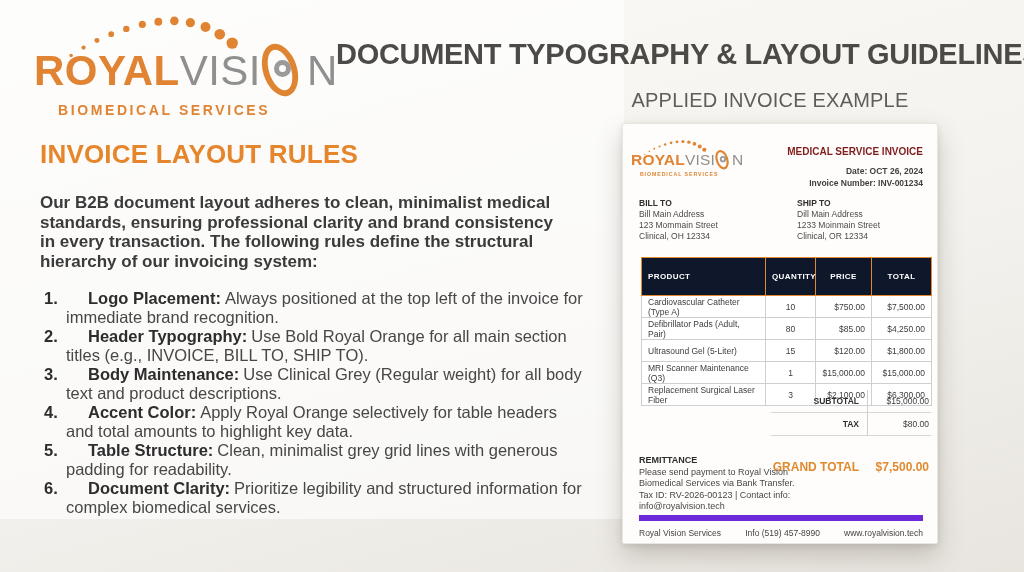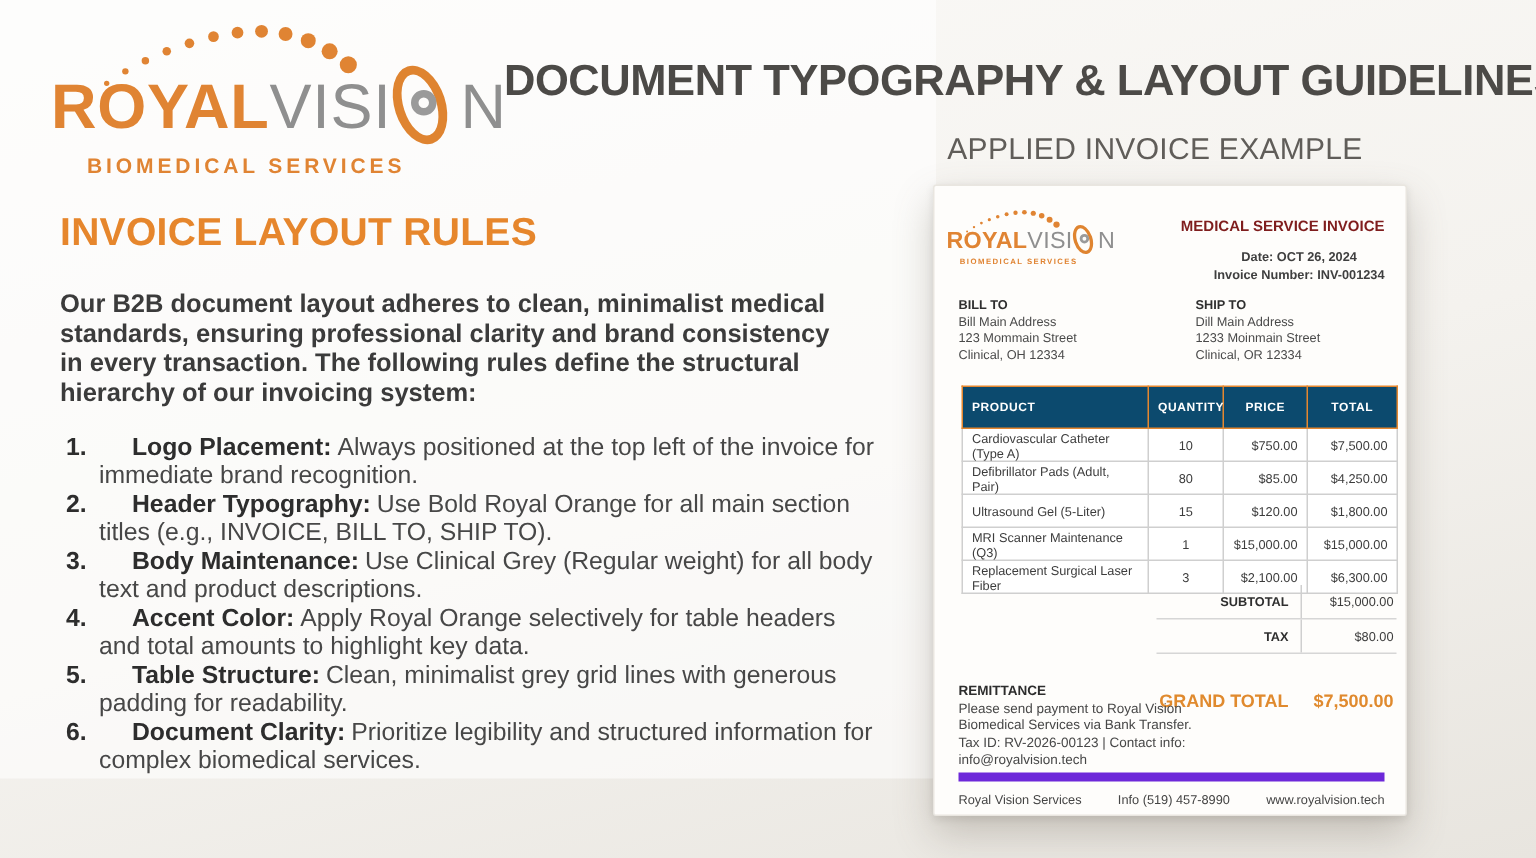--- a/index.html
+++ b/index.html
@@ -45,30 +45,30 @@
     font-size:29px; font-weight:bold; color:#4c4a47; letter-spacing:-0.3px; white-space:nowrap; }
   .page-subtitle { position:absolute; left:592px; top:89px; width:356px; text-align:center;
     font-size:20px; color:#605d59; letter-spacing:0.2px; }
 
   
   .invoice-card { position:absolute; left:622px; top:123px; width:316px; height:421px;
     background:#fefdfb; border:1px solid #e9e6e0; border-radius:2px;
     box-shadow:0 12px 26px rgba(110,100,85,0.30), 0 2px 6px rgba(0,0,0,0.10); }
   .inv-title { position:absolute; right:14px; top:22px; font-size:10px; font-weight:bold;
     color:#7f1d1d; text-align:center; white-space:nowrap; }
-  .inv-meta { position:absolute; right:14px; top:41px; text-align:center; font-size:8.5px;
+  .inv-meta { position:absolute; right:14px; top:41px; text-align:right; font-size:8.5px;
     font-weight:bold; color:#3f3f3f; line-height:12px; }
   .addr { position:absolute; top:74px; font-size:8.5px; color:#4a4a4a; line-height:11px; }
   .addr .addr-head { font-weight:bold; color:#2f2f2f; }
   #bill-to { left:16px; } #ship-to { left:174px; }
 
   .inv-table { position:absolute; left:18px; top:133px; width:290px; border-collapse:collapse;
     table-layout:fixed; font-size:8.5px; color:#3c3c3c; }
-  .inv-table th { background:#0c4a6e; color:#ffffff; font-size:8px; font-weight:bold;
-    letter-spacing:0.4px; height:28px; padding:0 6px; border:1px solid #E5872F; }
+  .inv-table th { background:#0f172a; color:#ffffff; font-size:8px; font-weight:bold;
+    letter-spacing:0.4px; height:38px; padding:0 6px; border:1px solid #E5872F; }
   .inv-table th:first-child { text-align:left; }
   .inv-table td { border:1px solid #cfcfcf; height:22px; padding:0 6px; background:#fff; }
   .col-product { width:124px; } .col-qty { width:50px; } .col-price { width:56px; } .col-total { width:60px; }
   .td-qty { text-align:center; } .td-price, .td-total { text-align:right; }
 
   .totals { position:absolute; left:148px; top:266px; width:160px; font-size:8.5px; color:#3c3c3c; }
   .tot-row { display:flex; align-items:stretch; border-bottom:1px solid #d6d6d6; }
   .tot-label { flex:1; text-align:right; font-weight:bold; color:#2f2f2f; padding:6px 8px 6px 0; }
   .tot-value { width:64px; text-align:right; border-left:1px solid #cfcfcf; padding:6px 2px 6px 0; }
   .tot-row.grand { border-bottom:none; margin-top:19px; }

